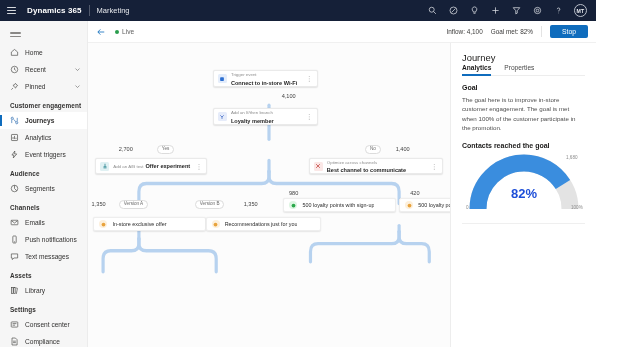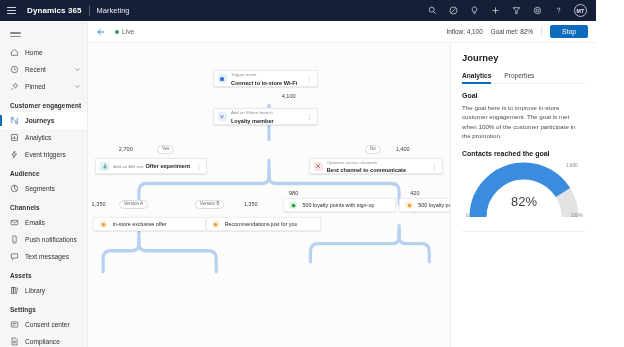--- a/index.html
+++ b/index.html
@@ -116,36 +116,36 @@
     position: absolute; border: 1px solid #dcdcdc; background: #fff; border-radius: 6px;
     font-size: 4.6px; color: #6a6a6a; padding: 1.2px 4px; white-space: nowrap; line-height: 1;
     display: flex; align-items: center; justify-content: center;
   }
 
   
   .panel {
     width: 146px; flex: 0 0 146px; background: #fff; border-left: 1px solid #ededed;
     padding: 9px 11px 0 11px; overflow: hidden;
   }
-  .panel-title { font-size: 9.4px; font-weight: 700; color: #1b1a19; margin-bottom: 9px; }
+  .panel-title { font-size: 9.4px; font-weight: 400; color: #1b1a19; margin-bottom: 1px; }
   .tabs { display: flex; gap: 13px; border-bottom: 1px solid #ededed; margin-bottom: 8px; }
   .tab { font-size: 6.6px; color: #4b4b4b; padding-bottom: 3.5px; cursor: pointer; position: relative; }
   .tab.active { font-weight: 700; color: #1b1a19; }
   .tab.active::after {
     content: ""; position: absolute; left: 0; right: 0; bottom: -1px; height: 1.6px; background: #0f6cbd;
   }
   .sec-title { font-size: 7px; font-weight: 700; color: #1b1a19; margin-bottom: 4px; }
   .sec-body { font-size: 6.2px; color: #4e4e4e; line-height: 1.55; margin-bottom: 9px; }
   .sec-title2 { font-size: 7px; font-weight: 700; color: #1b1a19; margin-bottom: 4px; }
 
   .gauge-wrap { position: relative; width: 124px; height: 62px; margin-top: 3px; }
   .gauge-wrap svg { position: absolute; top: 0; left: 0; }
   .gauge-pct {
     position: absolute; left: 0; right: 0; top: 33px; text-align: center;
-    font-size: 13px; font-weight: 400; color: #404040;
+    font-size: 13px; font-weight: 700; color: #1d4ed8;
   }
   .g-lbl { position: absolute; font-size: 4.6px; color: #8d8d8d; }
   .panel-rule { border-top: 1px solid #efefef; margin-top: 8px; }
 </style>
 </head>
 <body>
 
 <div class="app">
 
   <div class="topnav">

